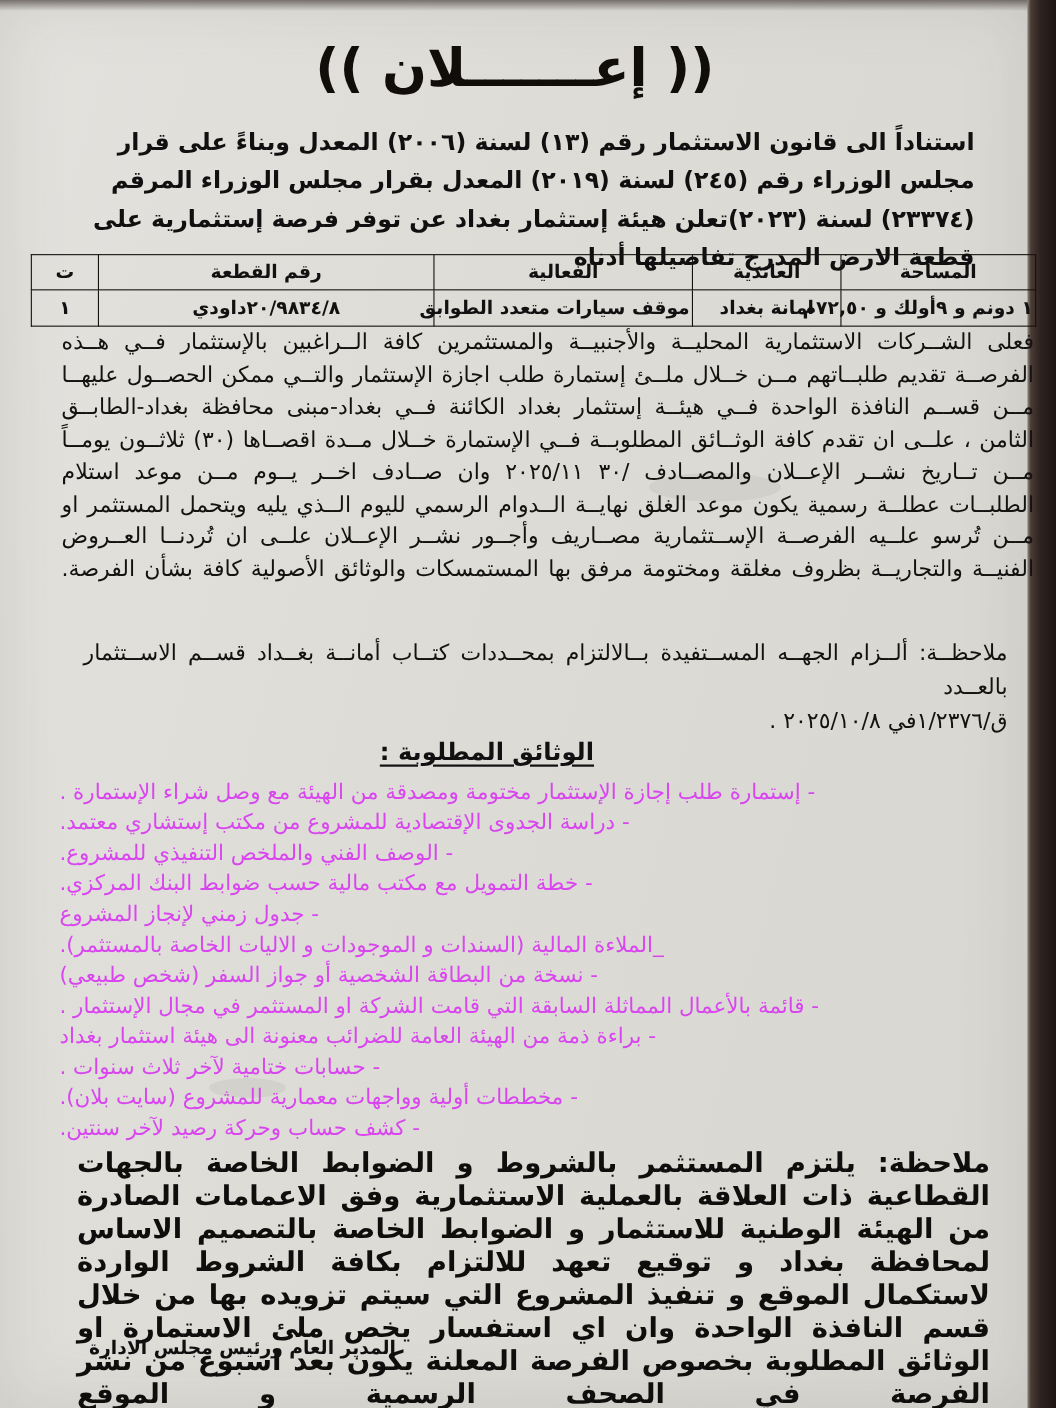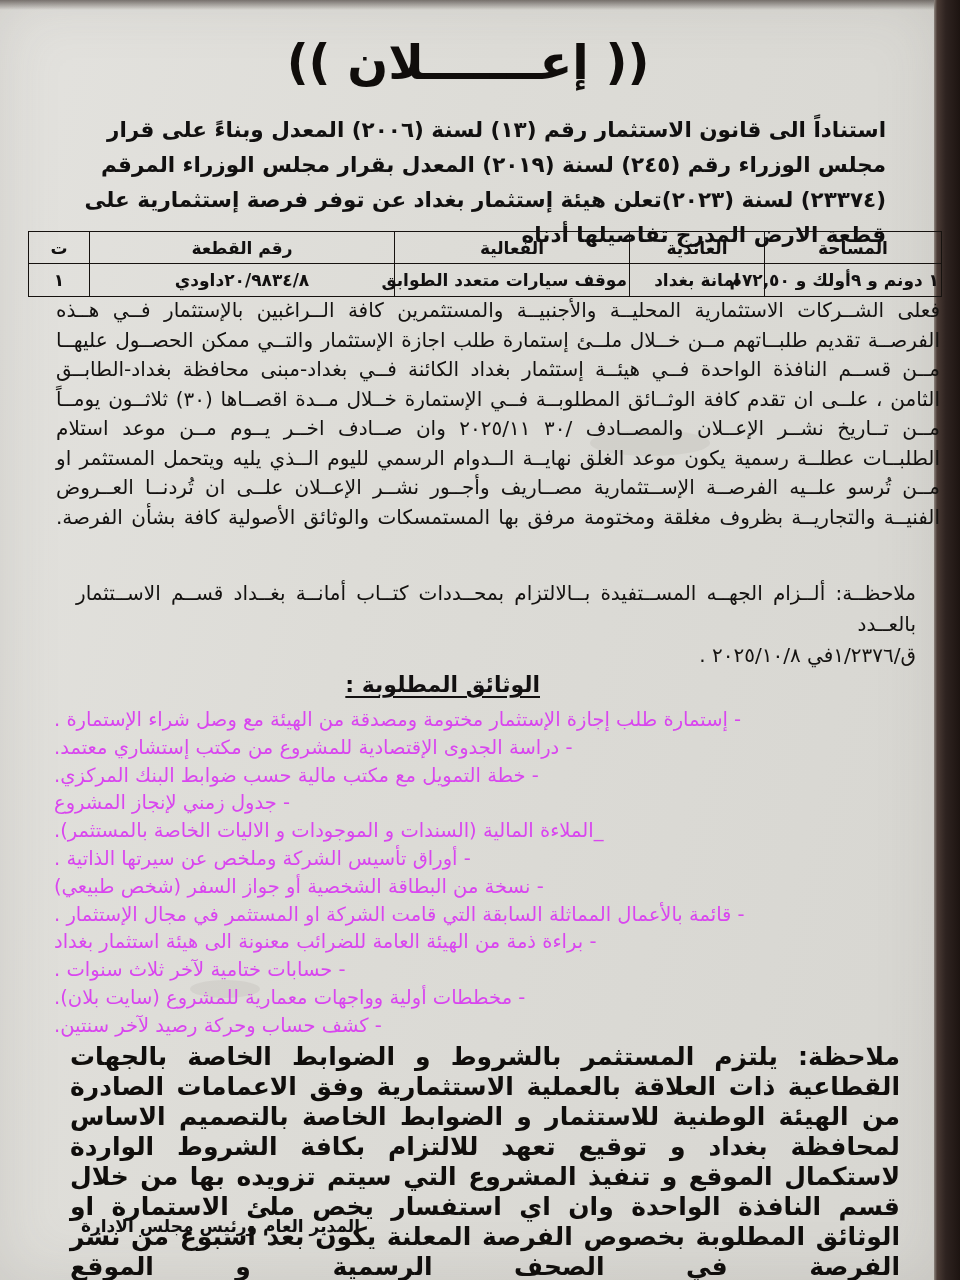--- a/index.html
+++ b/index.html
@@ -247,24 +247,24 @@
   <div class="note-one">
     <span>ملاحظــة: ألــزام الجهــه المســتفيدة بــالالتزام بمحــددات كتــاب أمانــة بغــداد قســم الاســتثمار بالعــدد</span>
     <span class="ln2">ق/١/٢٣٧٦في ٢٠٢٥/١٠/٨ .</span>
   </div>
 
   <div class="docs-head">الوثائق المطلوبة :</div>
 
   <ul class="docs-list" id="docs-list">
       <li>- إستمارة طلب إجازة الإستثمار مختومة ومصدقة من الهيئة مع وصل شراء الإستمارة .</li>
       <li>- دراسة الجدوى الإقتصادية للمشروع من مكتب إستشاري معتمد.</li>
+      <li>- الوصف الفني والملخص التنفيذي للمشروع.</li>
       <li>- خطة التمويل مع مكتب مالية حسب ضوابط البنك المركزي.</li>
       <li>- جدول زمني لإنجاز المشروع</li>
       <li>_الملاءة المالية (السندات و الموجودات و الاليات الخاصة بالمستثمر).</li>
-      <li>- أوراق تأسيس الشركة وملخص عن سيرتها الذاتية .</li>
       <li>- نسخة من البطاقة الشخصية أو جواز السفر (شخص طبيعي)</li>
       <li>- قائمة بالأعمال المماثلة السابقة التي قامت الشركة او المستثمر في مجال الإستثمار .</li>
       <li>- براءة ذمة من الهيئة العامة للضرائب معنونة الى هيئة استثمار بغداد</li>
       <li>- حسابات ختامية لآخر ثلاث سنوات .</li>
       <li>- مخططات أولية وواجهات معمارية للمشروع (سايت بلان).</li>
       <li>- كشف حساب وحركة رصيد لآخر سنتين.</li>
     </ul>
 
   <div class="note-two">
     <span>ملاحظة: يلتزم المستثمر بالشروط و الضوابط الخاصة بالجهات القطاعية ذات العلاقة بالعملية الاستثمارية وفق الاعمامات الصادرة من الهيئة الوطنية للاستثمار و الضوابط الخاصة بالتصميم  الاساس  لمحافظة بغداد و توقيع تعهد للالتزام بكافة الشروط الواردة لاستكمال الموقع و تنفيذ المشروع التي سيتم تزويده بها من خلال قسم النافذة الواحدة وان اي استفسار يخص ملئ الاستمارة او الوثائق المطلوبة بخصوص الفرصة المعلنة يكون بعد اسبوع من نشر  الفرصة في الصحف الرسمية و الموقع</span>

